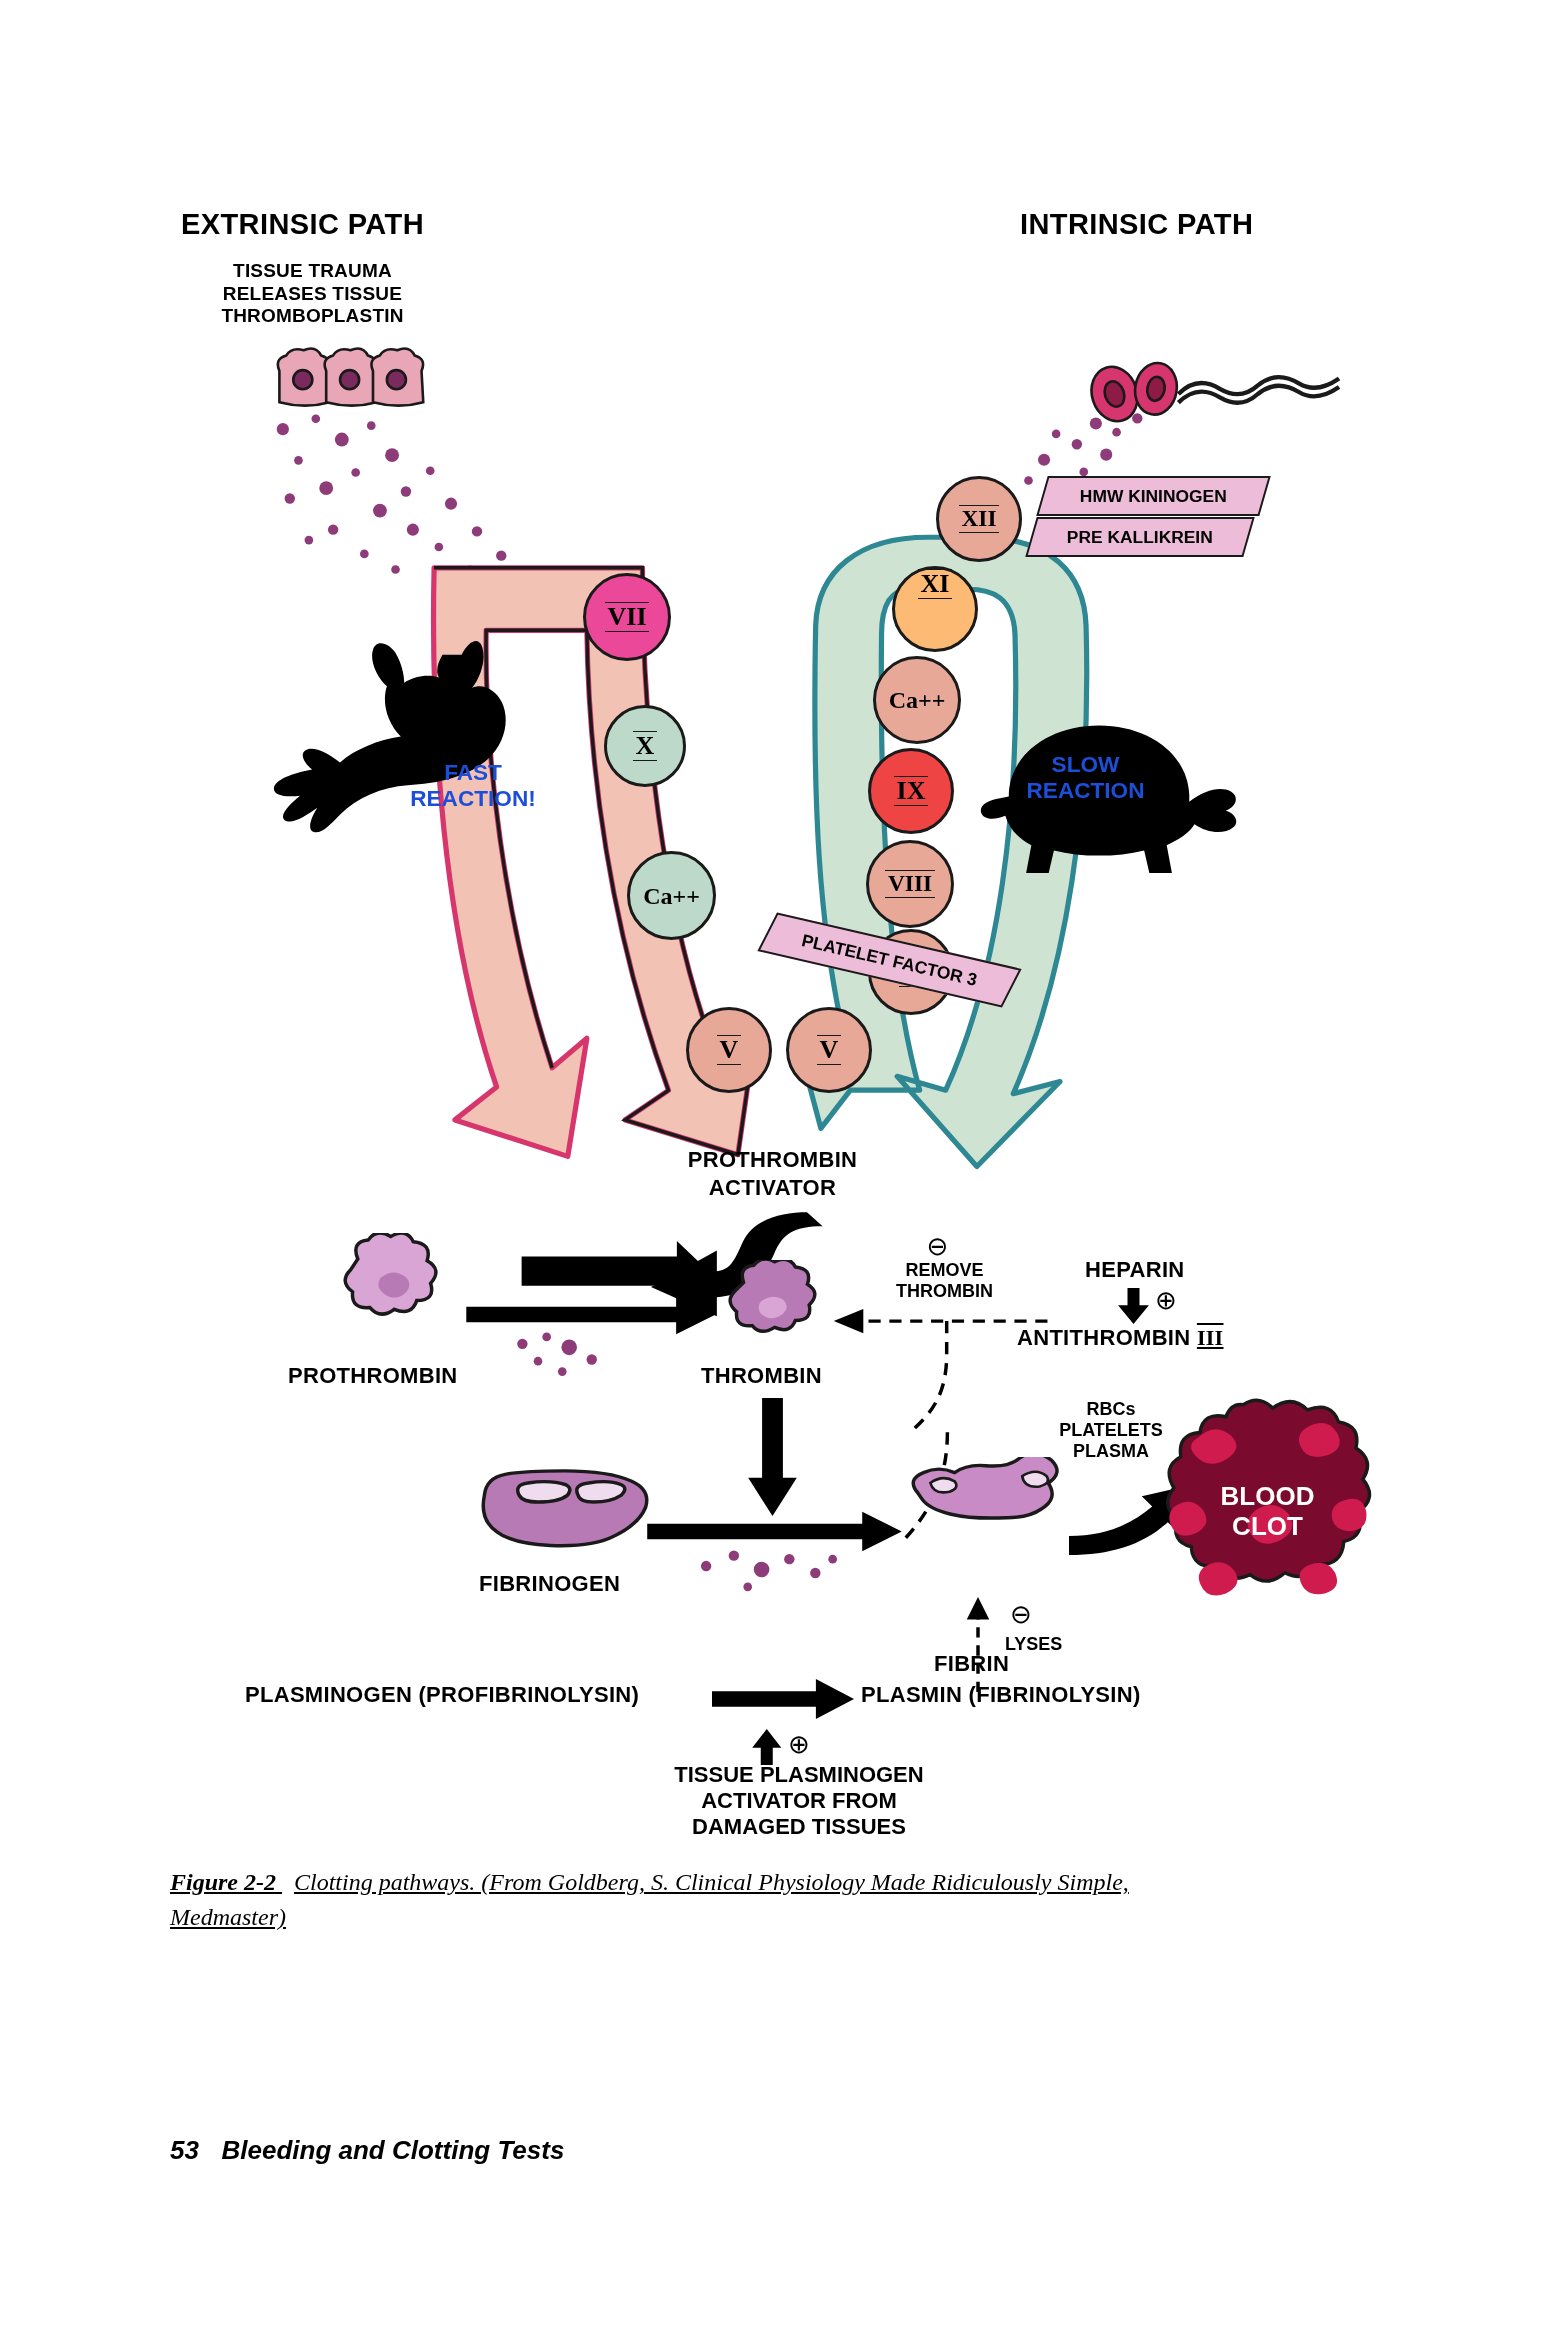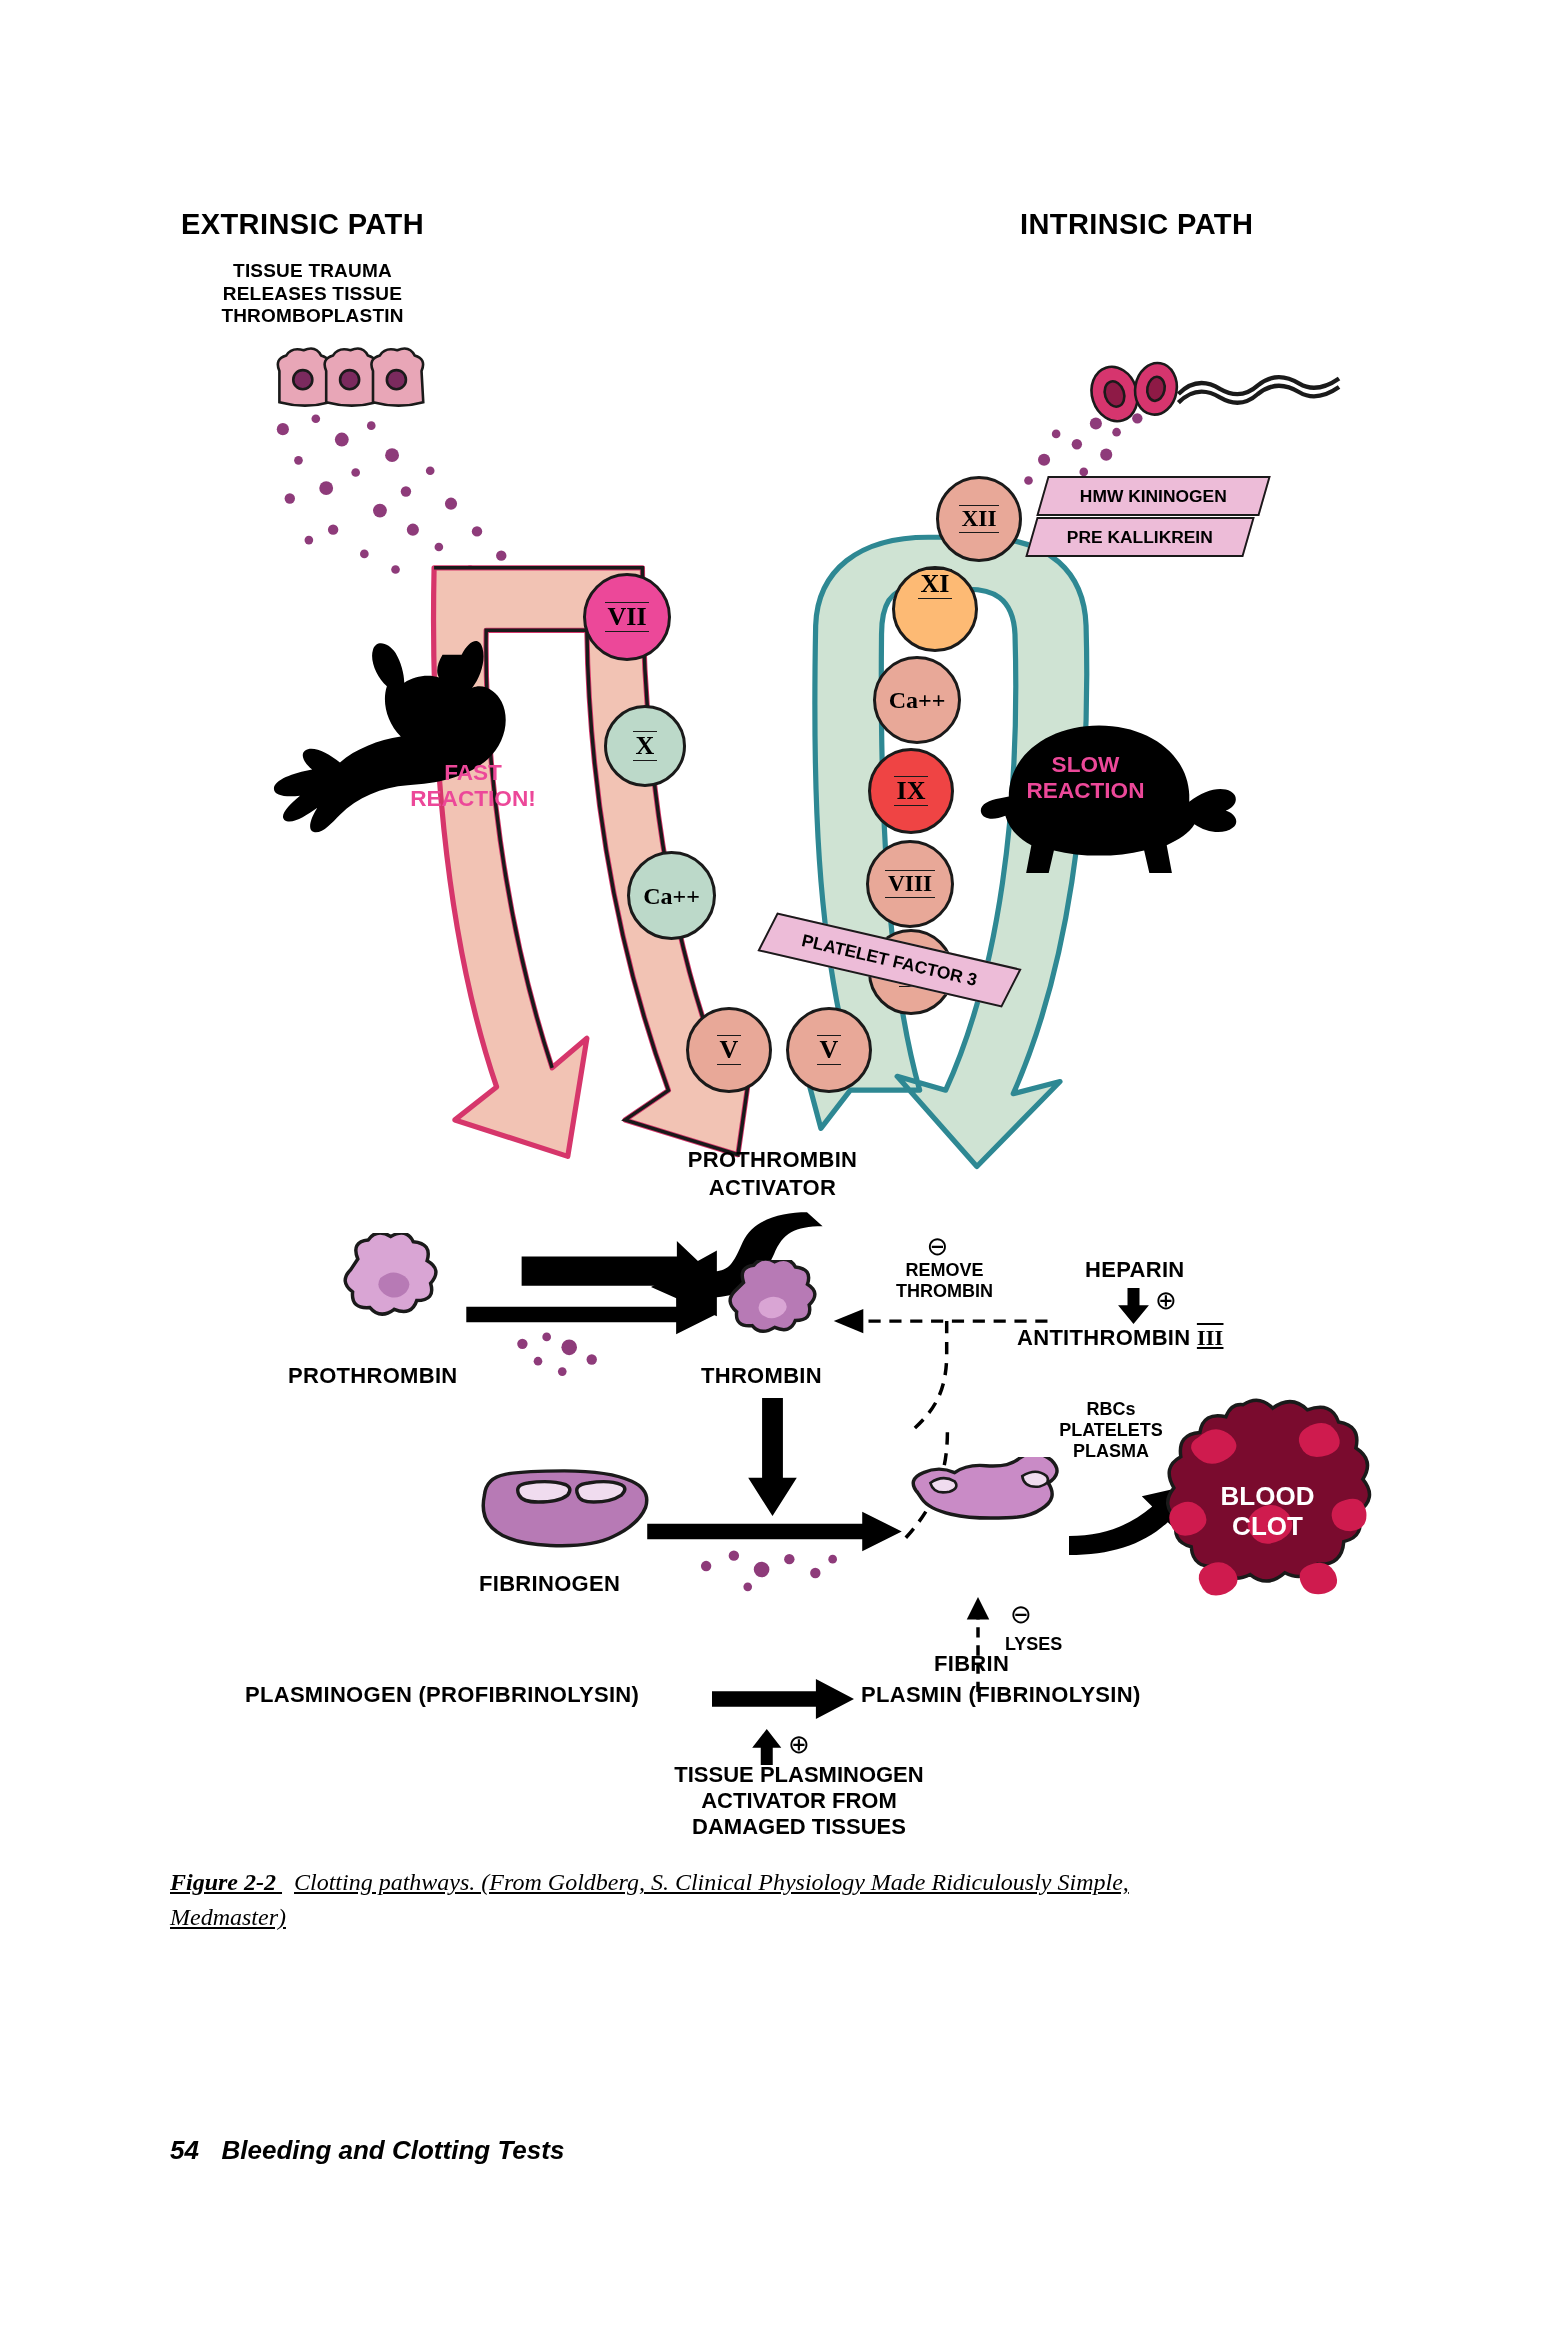--- a/index.html
+++ b/index.html
@@ -41,21 +41,21 @@
     font-size: 26px;
     text-align: center;
     line-height: 1;
   }
   .banner-text {
     font-weight: bold;
     font-size: 17.4px;
     white-space: nowrap;
   }
   .white-label {
-    color: #ec4899;
+    color: #1d4ed8;
     font-weight: bold;
     font-size: 22.6px;
     line-height: 26px;
     text-align: center;
   }
   .node-label {
     font-weight: bold;
     font-size: 22px;
     letter-spacing: 0.3px;
   }
@@ -392,17 +392,17 @@
   <div class="abs small-label ctr" style="left:556px; top:1762px; width:486px; white-space:pre-line; font-size:22px; line-height:26px;">TISSUE PLASMINOGEN
 ACTIVATOR FROM
 DAMAGED TISSUES</div>
 
   <div class="abs caption" style="left:170px; top:1865px; width:1068px;">
     <b>Figure 2-2</b>
     <span style="margin-left:12px;">Clotting pathways. (From Goldberg, S. Clinical Physiology Made Ridiculously Simple, Medmaster)</span>
   </div>
 
   <div class="abs footer" style="left:170px; top:2135px;">
-    <span class="num">54</span><span>Bleeding and Clotting Tests</span>
+    <span class="num">53</span><span>Bleeding and Clotting Tests</span>
   </div>
 
 </div>
 
 
 </body></html>

